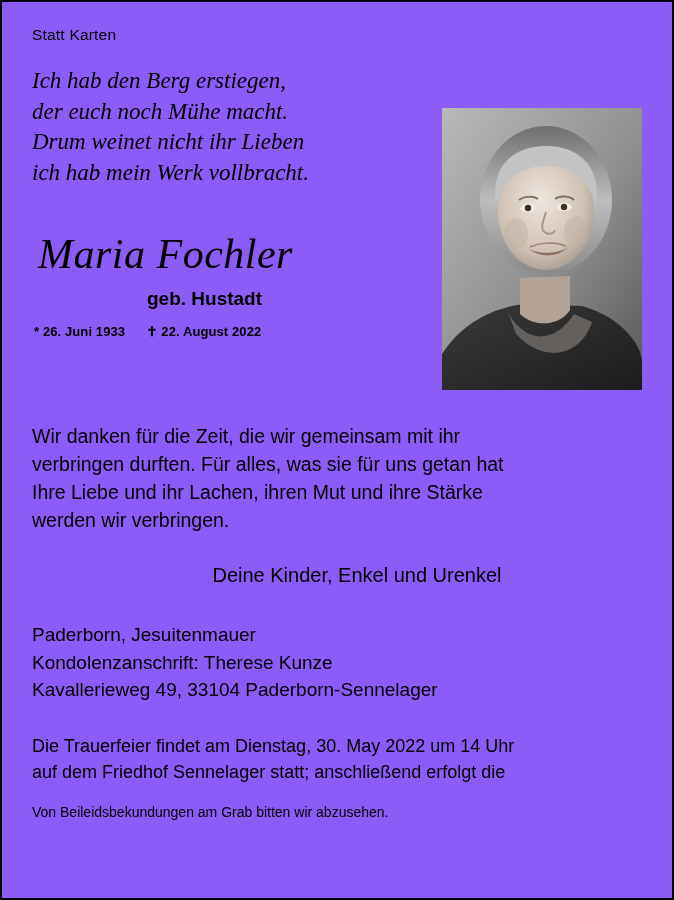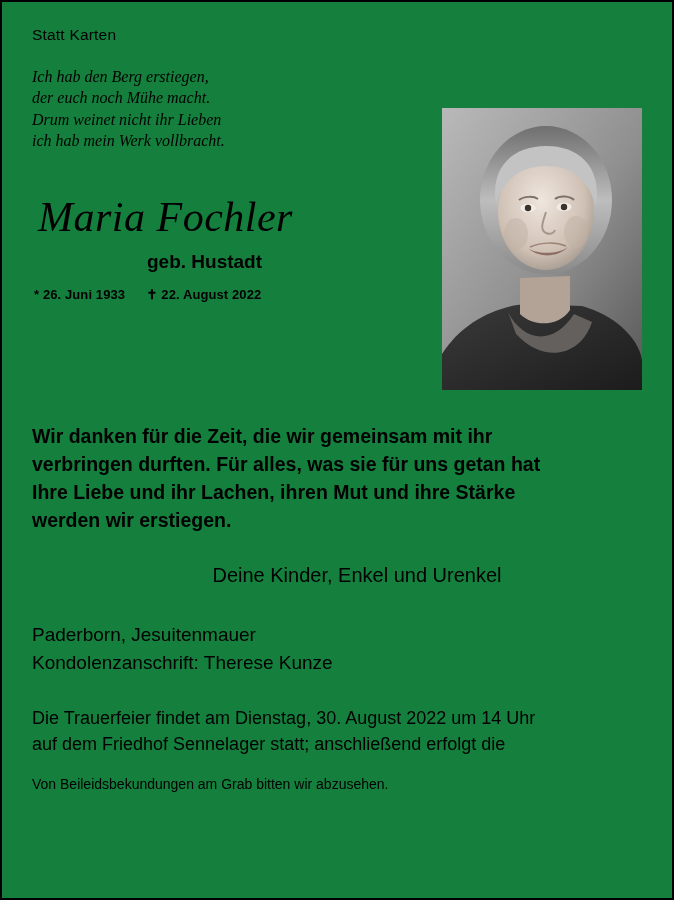--- a/index.html
+++ b/index.html
@@ -13,21 +13,21 @@
     font-family: "Liberation Sans", sans-serif;
     color: #000000;
     overflow: hidden;
   }
   .obituary {
     position: relative;
     width: 674px;
     height: 900px;
     box-sizing: border-box;
     border: 2px solid #000000;
-    background: #15803d;
+    background: #8b5cf6;
     padding: 24px 30px 0 30px;
   }
   .statt-karten {
     font-size: 15.5px;
     letter-spacing: 0.2px;
     margin-bottom: 22px;
   }
   .top-block {
     position: relative;
     min-height: 300px;
@@ -40,21 +40,21 @@
     height: 282px;
     overflow: hidden;
     background: #8d8d8d;
   }
   .portrait svg {
     display: block;
   }
   .verse {
     font-family: "Liberation Serif", serif;
     font-style: italic;
-    font-size: 16px;
+    font-size: 23px;
     line-height: 1.33;
     width: 400px;
   }
   .verse div { white-space: nowrap; }
   .name {
     font-family: "Liberation Serif", serif;
     font-style: italic;
     font-size: 42px;
     margin-top: 44px;
     margin-left: 6px;
@@ -74,21 +74,21 @@
     margin-top: 14px;
     margin-left: 2px;
     letter-spacing: 0.1px;
   }
   .dates .sep { display: inline-block; width: 14px; }
   .thanks {
     margin-top: 56px;
     font-size: 19.5px;
     line-height: 1.44;
   }
-  .thanks div { white-space: nowrap; font-weight: bold; }
+  .thanks div { white-space: nowrap; }
   .signature {
     margin-top: 30px;
     font-size: 20px;
     text-align: center;
     padding-left: 40px;
   }
   .address {
     margin-top: 34px;
     font-size: 19px;
     line-height: 1.45;
@@ -184,30 +184,31 @@
       <span class="sep"></span>
       <span>✝</span>
       <span>22. August 2022</span>
     </div>
   </div>
 
   <div class="thanks">
     <div>Wir danken für die Zeit, die wir gemeinsam mit ihr</div>
     <div>verbringen durften. Für alles, was sie für uns getan hat</div>
     <div>Ihre Liebe und ihr Lachen, ihren Mut und ihre Stärke</div>
-    <div>werden wir erstiegen.</div>
+    <div>werden wir verbringen.</div>
   </div>
 
   <div class="signature">Deine Kinder, Enkel und Urenkel</div>
 
   <div class="address">
     <div>Paderborn, Jesuitenmauer</div>
     <div>Kondolenzanschrift: Therese Kunze</div>
+    <div>Kavallerieweg 49, 33104 Paderborn-Sennelager</div>
   </div>
 
   <div class="service">
-    <div>Die Trauerfeier findet am Dienstag, 30. August 2022 um 14 Uhr</div>
+    <div>Die Trauerfeier findet am Dienstag, 30. May 2022 um 14 Uhr</div>
     <div>auf dem Friedhof Sennelager statt; anschließend erfolgt die</div>
   </div>
 
   <div class="note">Von Beileidsbekundungen am Grab bitten wir abzusehen.</div>
 
 </div>
 
 </body></html>

